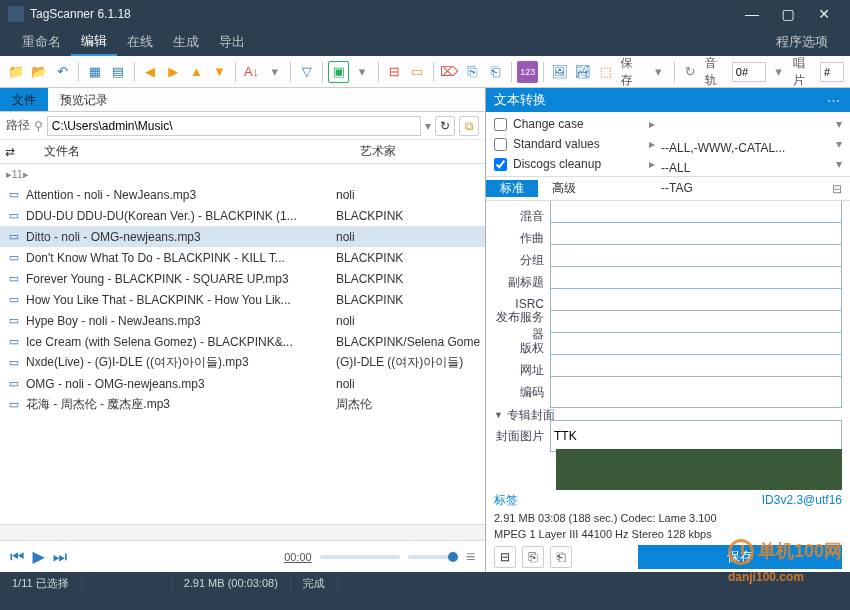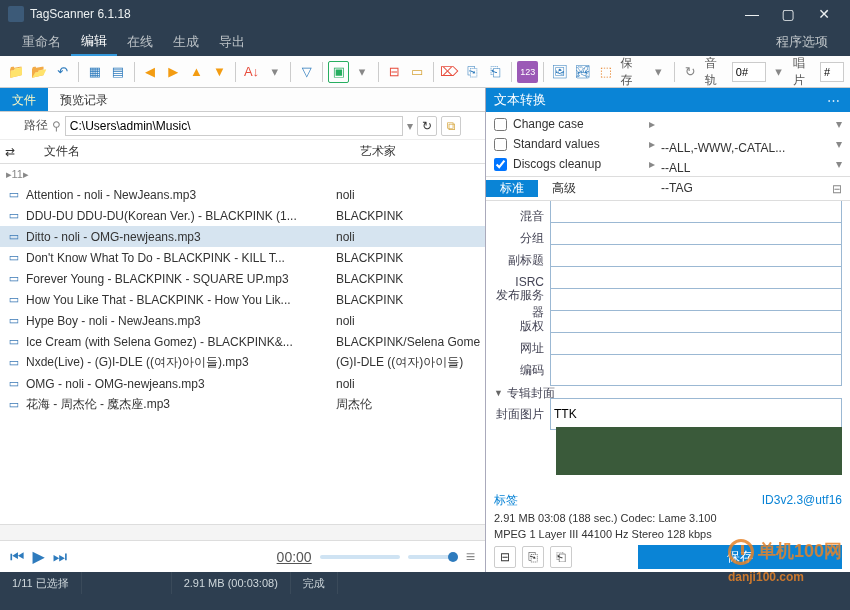--- a/index.html
+++ b/index.html
@@ -15,40 +15,40 @@
 .toolbar { height: 32px; background: #fdfdfd; border-bottom: 1px solid #ccc; display: flex; align-items: center; padding: 0 6px; gap: 2px; }
 .toolbar .tbtn { width: 22px; height: 22px; display: flex; align-items: center; justify-content: center; cursor: pointer; border-radius: 2px; font-size: 13px; }
 .toolbar .sep { width: 1px; height: 20px; background: #ccc; margin: 0 3px; }
 .toolbar .tlabel { font-size: 12px; color: #555; padding: 0 2px; }
 .toolbar .tinput { height: 20px; border: 1px solid #ccc; font-size: 11px; padding: 0 3px; }
 .main { display: flex; height: 484px; background: #fff; }
 .left { width: 486px; display: flex; flex-direction: column; border-right: 1px solid #aab; }
 .right { flex: 1; display: flex; flex-direction: column; }
 .tabs { height: 24px; background: #fdfdfd; display: flex; border-bottom: 1px solid #ccc; }
 .tab { padding: 4px 12px; font-size: 12px; cursor: pointer; }
-.tab.active { background: #0a84d6; color: #fef9c3; }
-.pathbar { height: 28px; display: flex; align-items: center; padding: 0 24px; gap: 4px; border-bottom: 1px solid #eee; }
+.tab.active { background: #0a84d6; color: #0f172a; }
+.pathbar { height: 28px; display: flex; align-items: center; padding: 0 6px; gap: 4px; border-bottom: 1px solid #eee; }
 .pathbar .lbl { color: #555; }
 .pathbar input { flex: 1; height: 20px; border: 1px solid #ccc; padding: 0 4px; font-size: 12px; }
 .pathbar .pbtn { width: 20px; height: 20px; display: flex; align-items: center; justify-content: center; cursor: pointer; border: 1px solid #ccc; border-radius: 2px; }
 .list-header { height: 24px; display: flex; align-items: center; border-bottom: 1px solid #ddd; font-size: 12px; color: #333; }
 .list-header .col1 { width: 336px; padding-left: 24px; }
 .list-header .col2 { flex: 1; padding-left: 4px; }
 .list-header .shuf { width: 20px; text-align: center; }
 .filelist { flex: 1; overflow: auto; }
 .grouprow { display: flex; align-items: center; height: 20px; padding-left: 6px; color: #888; font-size: 11px; }
 .filerow { display: flex; align-items: center; height: 21px; padding-left: 6px; font-size: 12px; cursor: pointer; }
 .filerow.selected { background: #d6e4f0; }
 .filerow .fi { width: 16px; text-align: center; color: #3a78b5; font-size: 11px; }
 .filerow .fn { width: 314px; white-space: nowrap; overflow: hidden; text-overflow: ellipsis; padding-left: 4px; }
 .filerow .fa { flex: 1; white-space: nowrap; overflow: hidden; text-overflow: ellipsis; }
 .left-scroll { height: 16px; border-top: 1px solid #ddd; background: #f4f4f4; }
 .transport { height: 32px; display: flex; align-items: center; padding: 0 10px; gap: 8px; border-top: 1px solid #ddd; }
 .transport .tbtn2 { color: #2e7bbd; cursor: pointer; font-size: 16px; }
-.transport .time { font-size: 14px; color: #555; margin-left: auto; text-decoration: underline; }
+.transport .time { font-size: 11px; color: #555; margin-left: auto; text-decoration: underline; }
 .transport .prog { width: 80px; height: 4px; background: #cfe3f3; border-radius: 2px; }
 .transport .vol { width: 50px; height: 4px; background: #cfe3f3; border-radius: 2px; position: relative; }
 .transport .vol::after { content: ''; position: absolute; left: 40px; top: -3px; width: 10px; height: 10px; background: #2e7bbd; border-radius: 50%; }
 .panel-head { height: 24px; background: #0a84d6; color: #fff; display: flex; align-items: center; padding: 0 8px; font-size: 13px; }
 .panel-head .dots { margin-left: auto; letter-spacing: 2px; }
 .checks { padding: 2px 8px; border-bottom: 1px solid #ddd; }
 .checkrow { display: flex; align-items: center; height: 20px; font-size: 12px; }
 .checkrow input { margin-right: 6px; }
 .checkrow .cl { width: 130px; }
 .checkrow .arrow { color: #888; padding: 0 6px; }
@@ -266,20 +266,24 @@
       <div class="subtab active">标准</div>
       <div class="subtab">高级</div>
       <span class="endicon">⊟</span>
     </div>
     <div class="fields" id="fields">
     <div class="fieldrow">
           <div class="flabel">混音</div>
           <input value="" style="">
         </div>
         <div class="fieldrow">
+          <div class="flabel">作曲</div>
+          <input value="" style="">
+        </div>
+        <div class="fieldrow">
           <div class="flabel">分组</div>
           <input value="" style="">
         </div>
         <div class="fieldrow">
           <div class="flabel">副标题</div>
           <input value="" style="">
         </div>
         <div class="fieldrow">
           <div class="flabel">ISRC</div>
           <input value="" style="">

